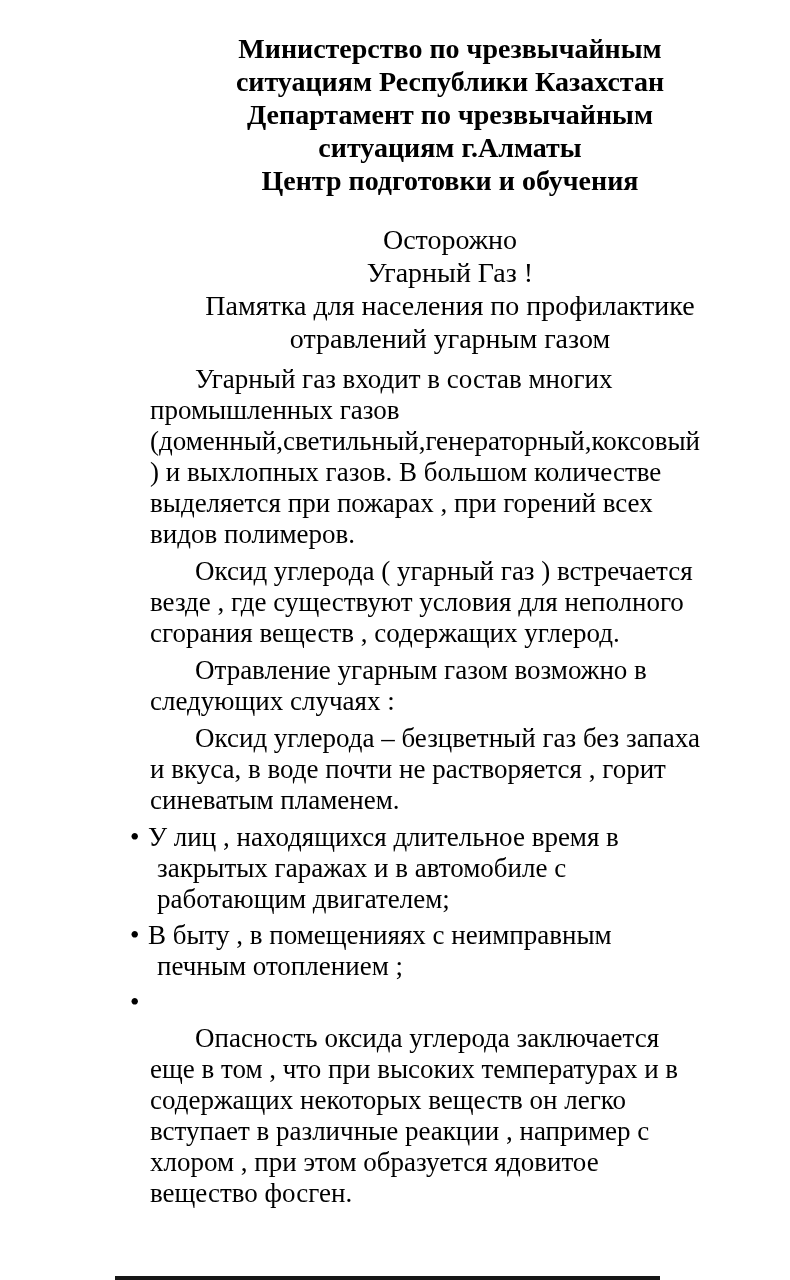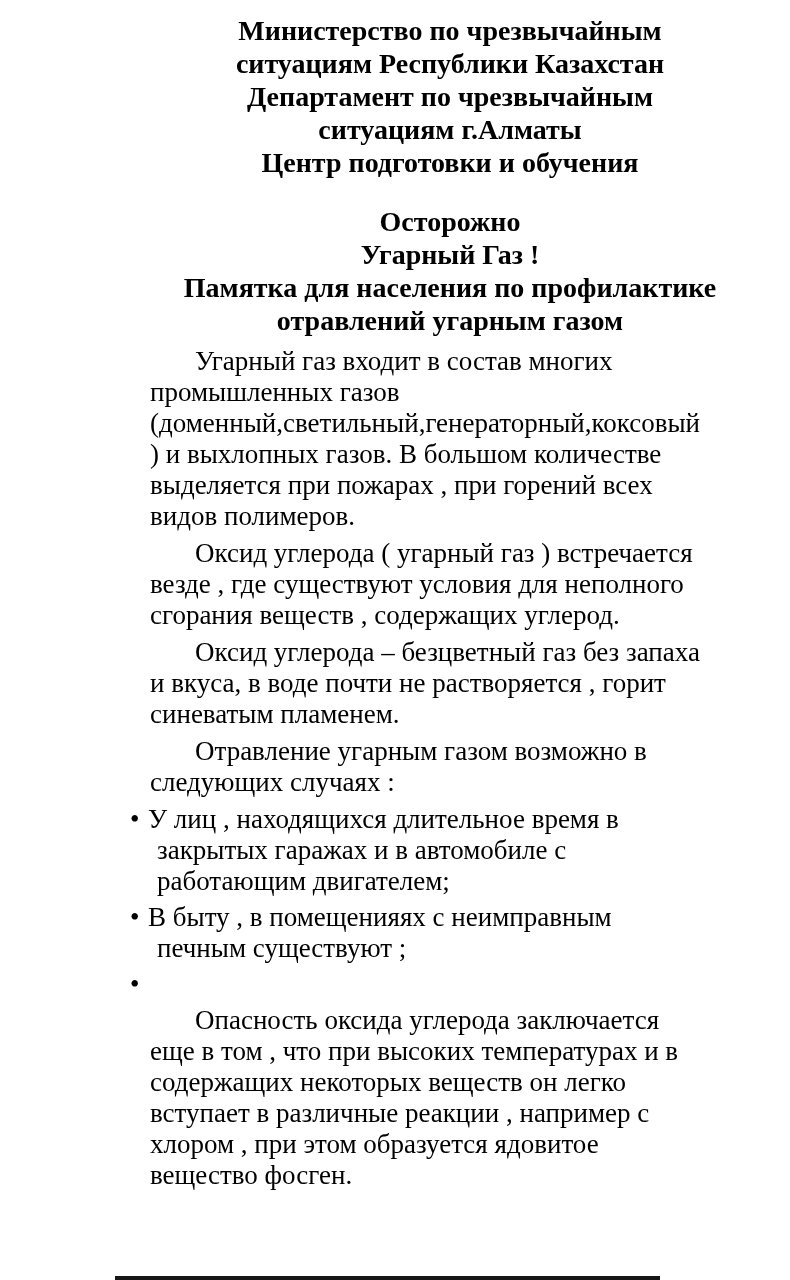--- a/index.html
+++ b/index.html
@@ -8,34 +8,34 @@
     width: 790px;
     height: 1280px;
     background: #ffffff;
     overflow: hidden;
     font-family: "Liberation Serif", "DejaVu Serif", serif;
     color: #000000;
   }
   .doc {
     position: absolute;
     left: 150px;
-    top: 14px;
+    top: 32px;
     width: 600px;
   }
   .header-block {
     white-space: pre-line;
     text-align: center;
     font-weight: bold;
     font-size: 28px;
     line-height: 33px;
   }
   .title-block {
     white-space: pre-line;
     text-align: center;
-    font-weight: bold;
+    font-weight: normal;
     font-size: 28px;
     line-height: 33px;
     margin-top: 26px;
   }
   .body-block {
     margin-top: 9px;
     font-size: 27px;
     line-height: 31px;
   }
   p.para {
@@ -93,38 +93,38 @@
 промышленных газов
 (доменный,светильный,генераторный,коксовый
 ) и выхлопных газов. В большом количестве
 выделяется при пожарах , при горений всех
 видов полимеров.</p>
 
       <p class="para">Оксид углерода ( угарный газ ) встречается
 везде , где существуют условия для неполного
 сгорания веществ , содержащих углерод.</p>
 
+      <p class="para">Отравление угарным газом возможно в
+следующих случаях :</p>
+
       <p class="para">Оксид углерода – безцветный газ без запаха
 и вкуса, в воде почти не растворяется , горит
 синеватым пламенем.</p>
-
-      <p class="para">Отравление угарным газом возможно в
-следующих случаях :</p>
 
       <ul class="bullets">
         <li class="bullet-item">
           <span class="bullet-marker">•</span>
           <span class="bullet-text">У лиц , находящихся длительное время в
 закрытых гаражах и в автомобиле с
 работающим двигателем;</span>
         </li>
         <li class="bullet-item">
           <span class="bullet-marker">•</span>
           <span class="bullet-text">В быту , в помещенияях с неимправным
-печным существуют ;</span>
+печным отоплением ;</span>
         </li>
         <li class="bullet-item">
           <span class="bullet-marker">•</span>
         </li>
       </ul>
 
       <p class="para">Опасность оксида углерода заключается
 еще в том , что при высоких температурах и в
 содержащих некоторых веществ он легко
 вступает в различные реакции , например с

